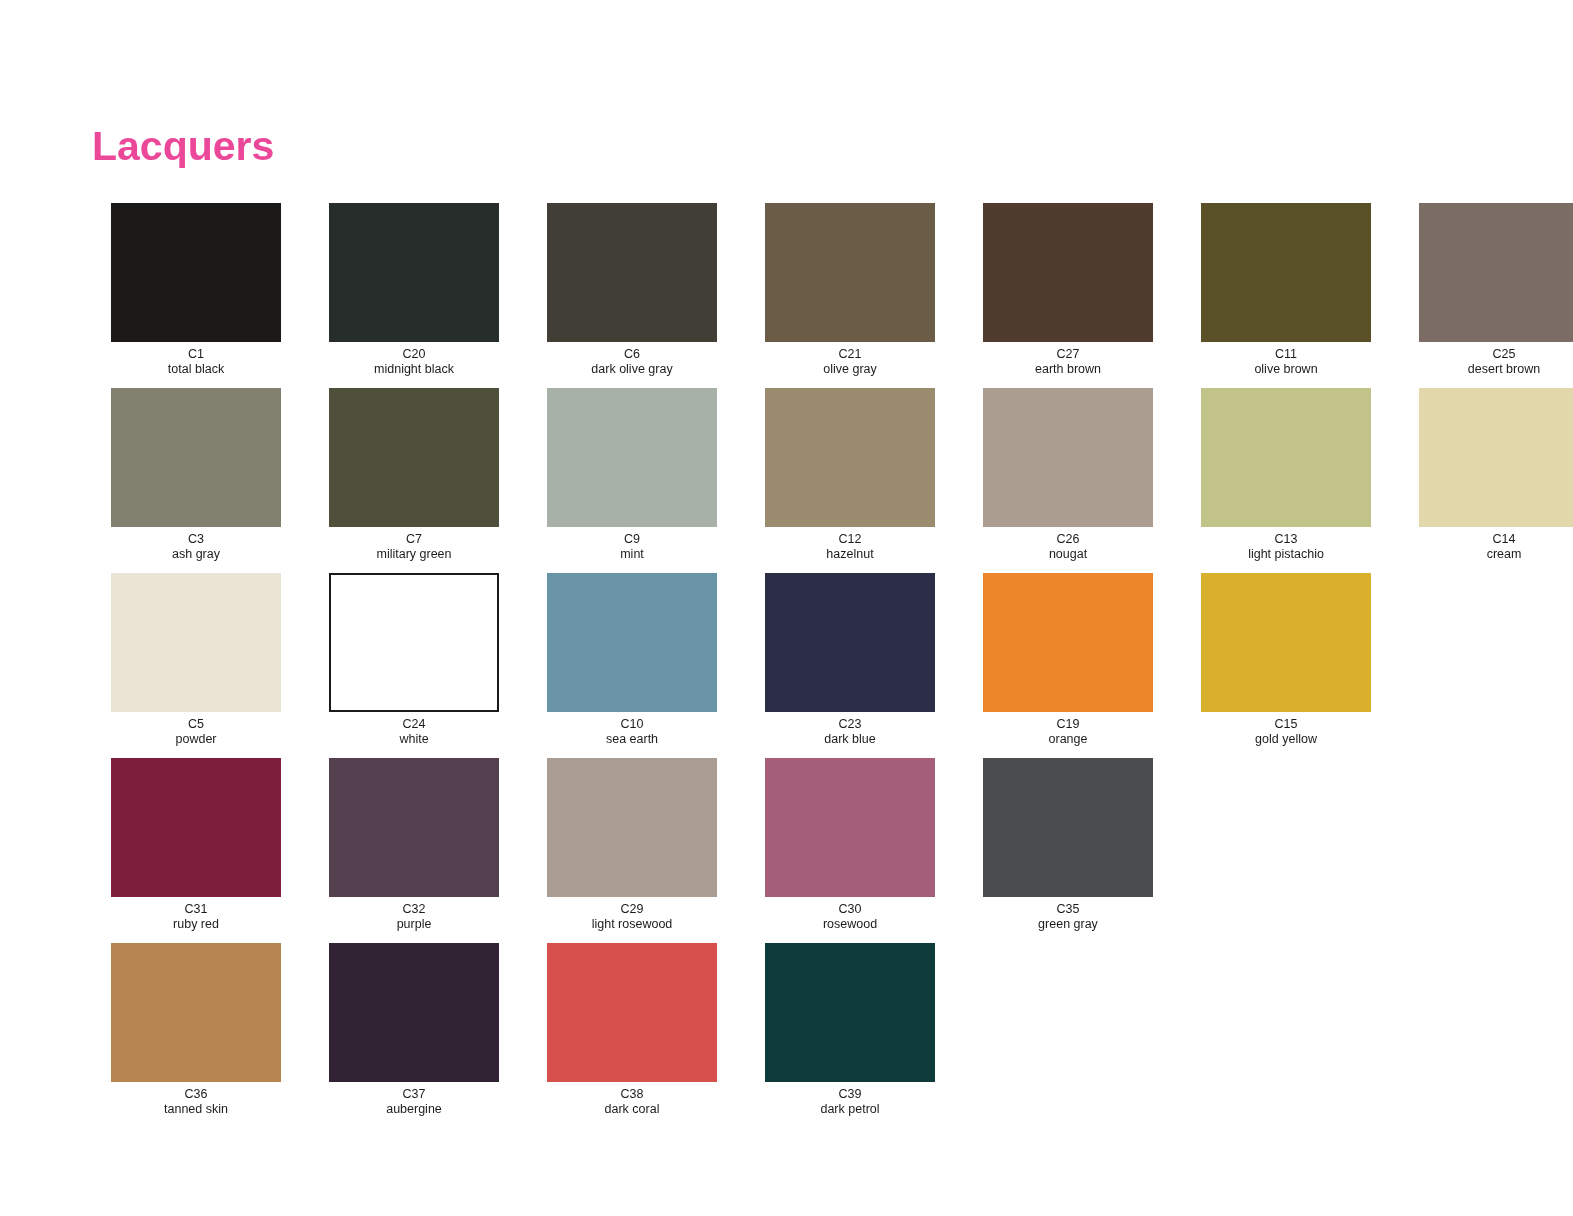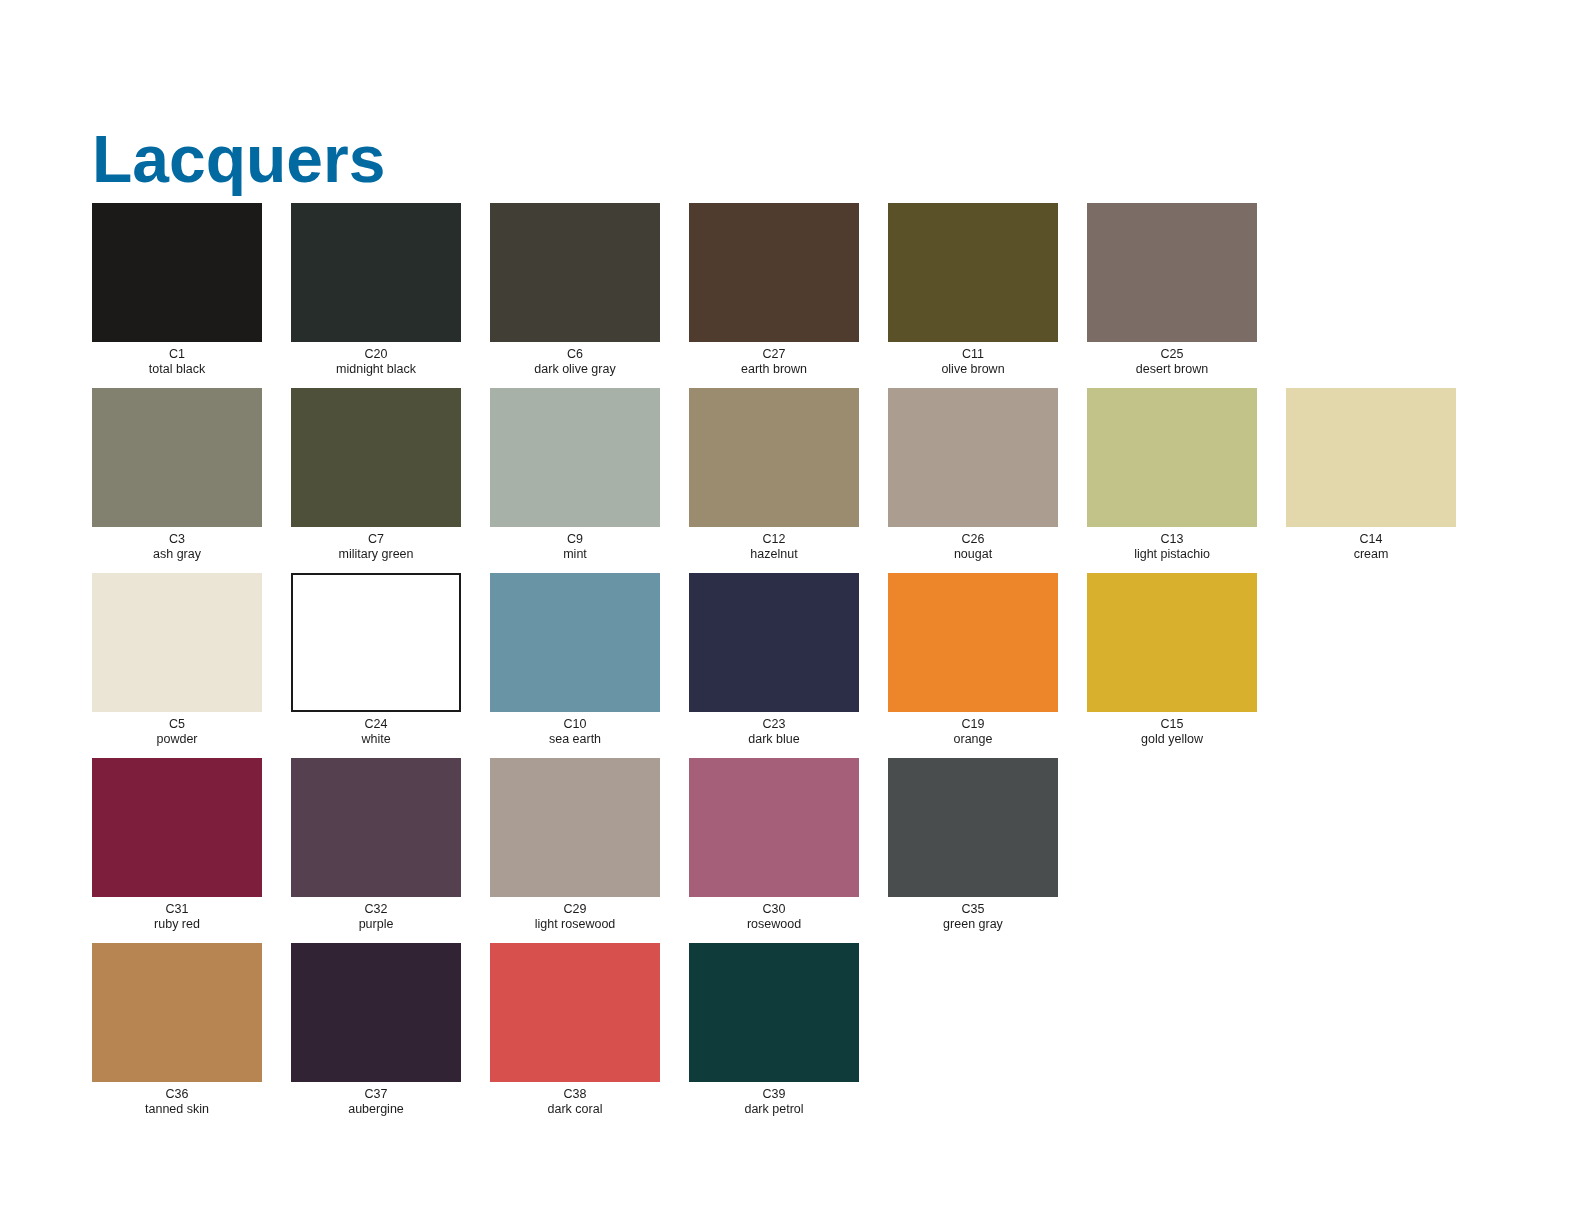--- a/index.html
+++ b/index.html
@@ -18,40 +18,41 @@
   #page {
     position: relative;
     width: 1573px;
     height: 1216px;
     background: #ffffff;
   }
   #title {
     position: absolute;
     left: 92px;
     top: 126px;
-    font-size: 66px;
+    font-size: 41px;
     font-weight: bold;
     letter-spacing: 0px;
-    color: #0369a1;
+    color: #ec4899;
     line-height: 1;
   }
   #grid {
     position: absolute;
     left: 92px;
     top: 203px;
     width: 1370px;
   }
   .row {
     display: flex;
     gap: 29px;
     margin-bottom: 11px;
   }
   .cell {
     width: 170px;
     flex: 0 0 170px;
+    margin-left: 19px;
   }
   .swatch {
     width: 170px;
     height: 139px;
     box-sizing: border-box;
   }
   .swatch.bordered {
     border: 2px solid #1a1a1a;
   }
   .caption {
@@ -90,20 +91,27 @@
           </div>
         </div>
         <div class="cell">
           <div class="swatch" style="background: rgb(65, 62, 54);"></div>
           <div class="caption">
             <span class="code">C6</span>
             <span class="cname">dark olive gray</span>
           </div>
         </div>
         <div class="cell">
+          <div class="swatch" style="background: rgb(107, 92, 71);"></div>
+          <div class="caption">
+            <span class="code">C21</span>
+            <span class="cname">olive gray</span>
+          </div>
+        </div>
+        <div class="cell">
           <div class="swatch" style="background: rgb(80, 60, 46);"></div>
           <div class="caption">
             <span class="code">C27</span>
             <span class="cname">earth brown</span>
           </div>
         </div>
         <div class="cell">
           <div class="swatch" style="background: rgb(90, 81, 40);"></div>
           <div class="caption">
             <span class="code">C11</span>

